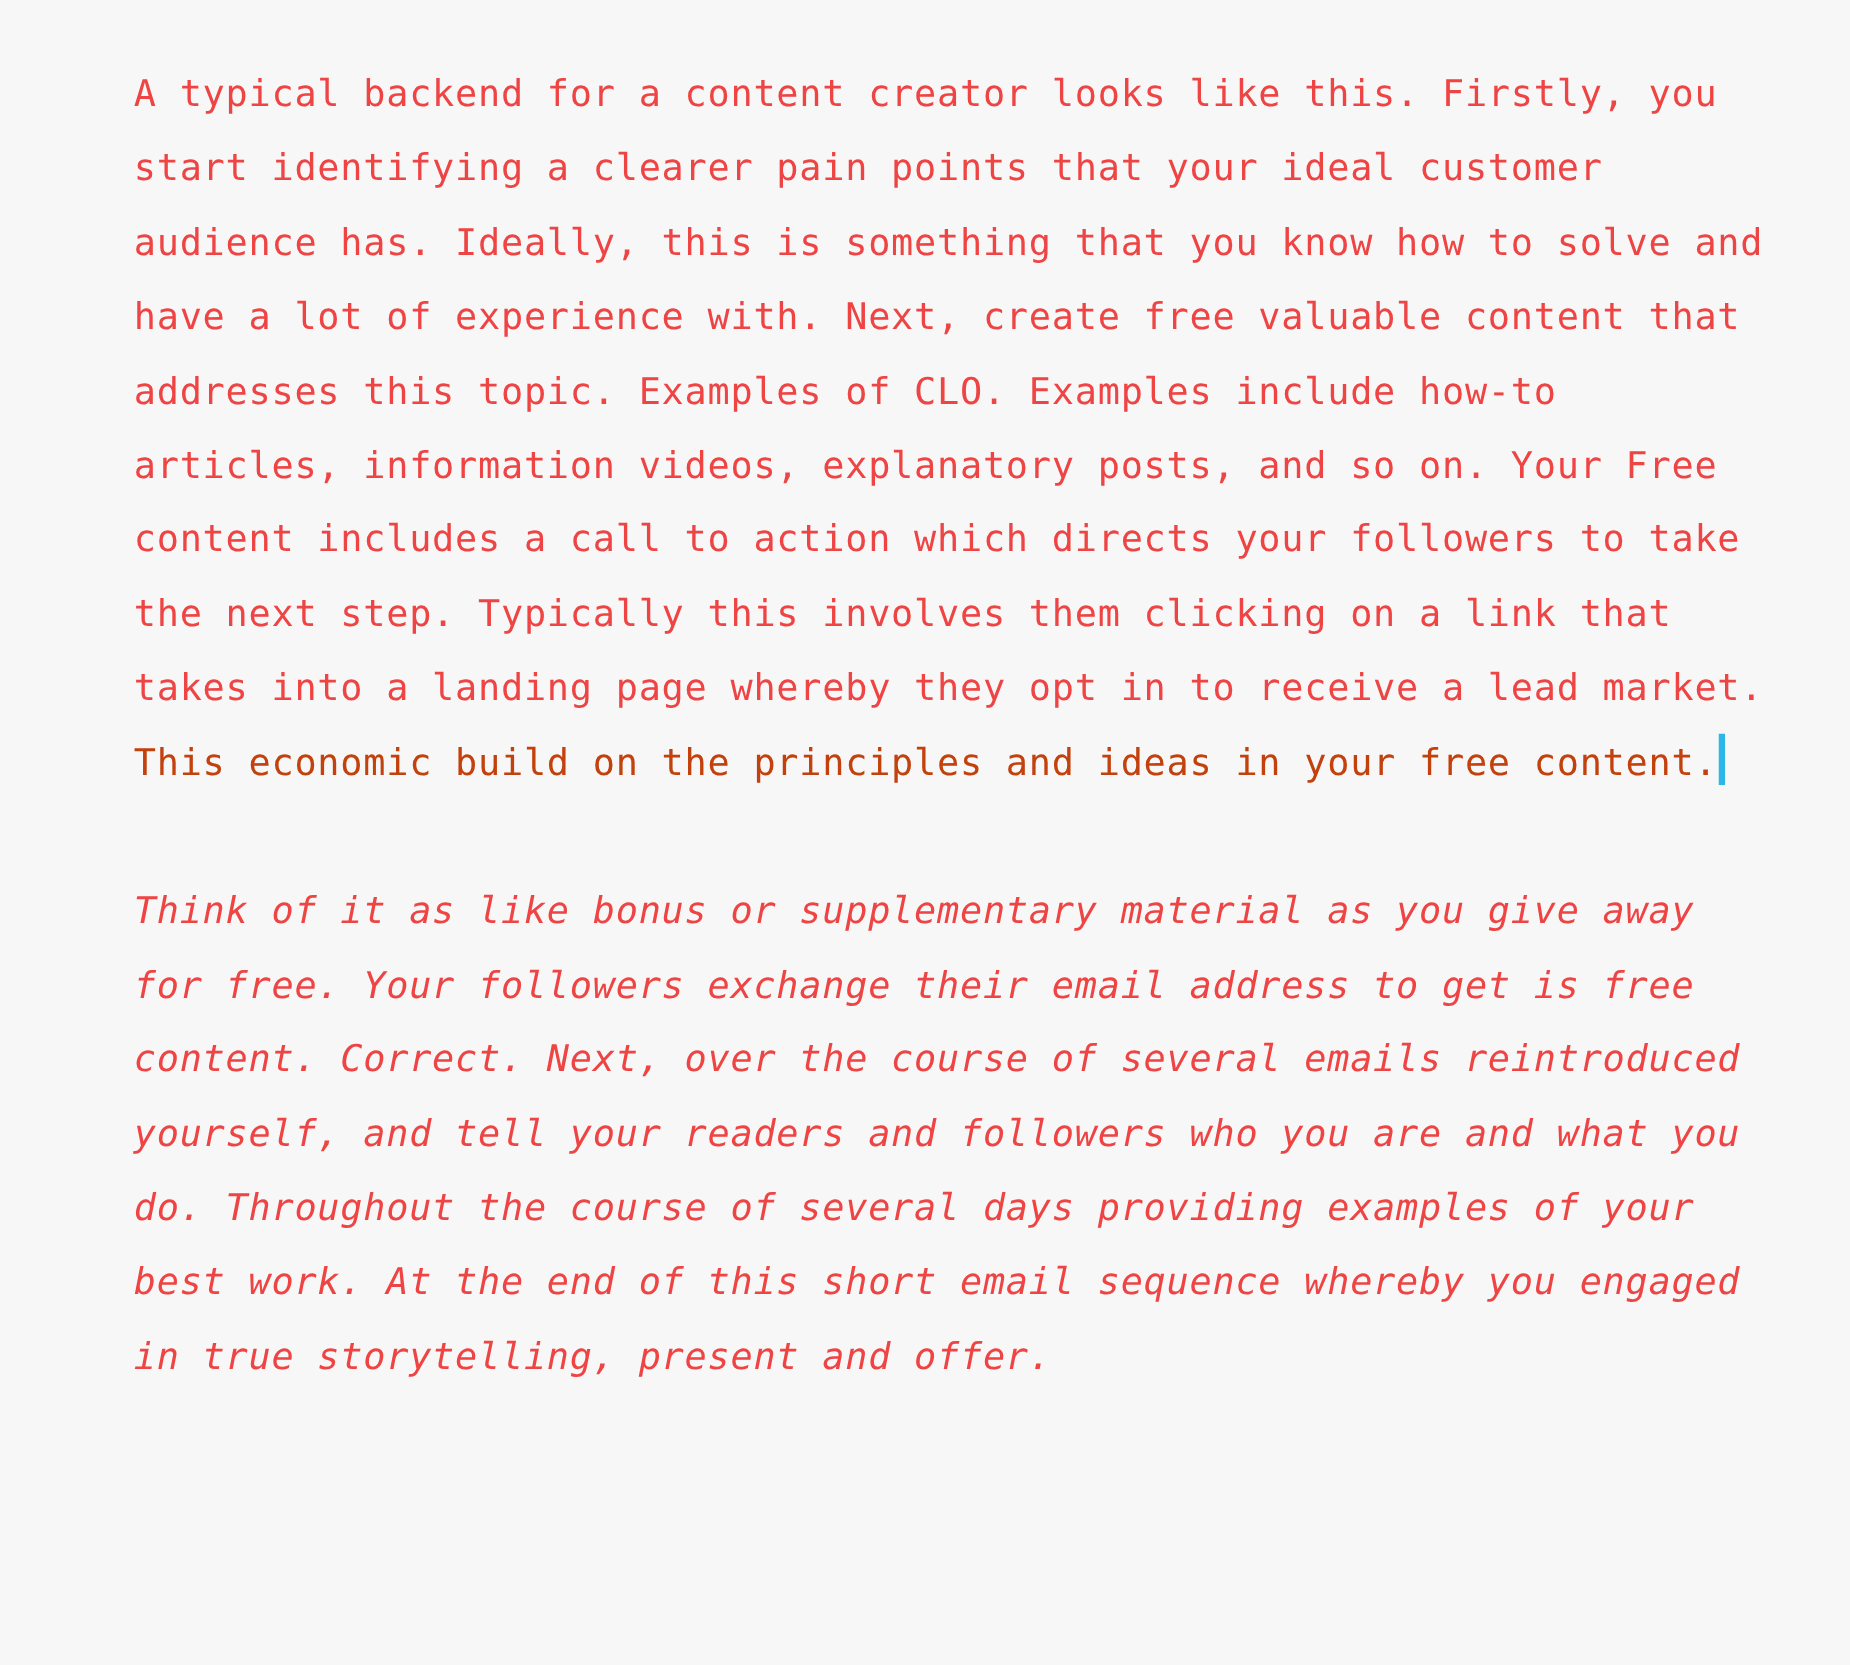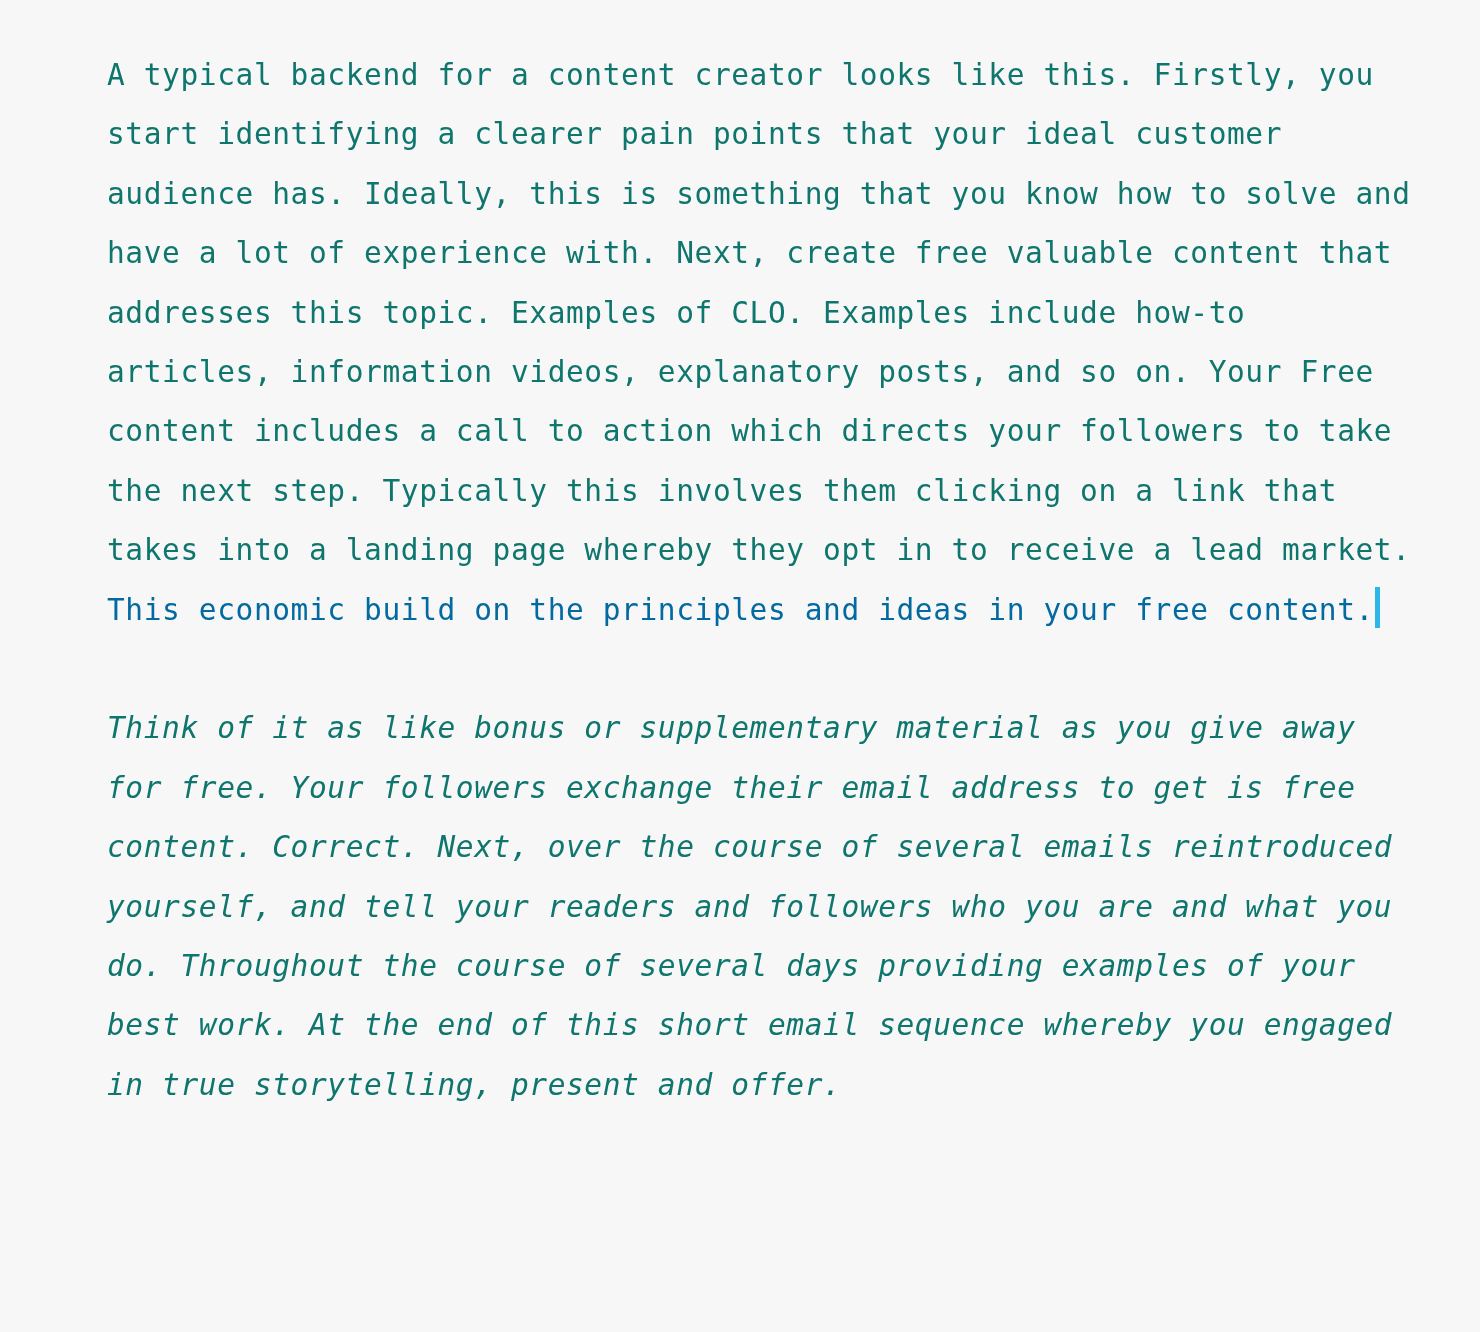--- a/index.html
+++ b/index.html
@@ -34,25 +34,25 @@
   .para.transcript {
     color: #c9c9c9;
   }
 
   .para + .para {
     margin-top: 59.4px;
     font-style: italic;
   }
 
   .muted {
-    color: #0f766e;
+    color: #ef4444;
   }
 
   .committed {
-    color: #0369a1;
+    color: #c2410c;
   }
 
   .caret {
     display: inline-block;
     width: 5px;
     height: 41px;
     background: #2bb8e8;
     vertical-align: -8px;
     margin-left: 1px;
     margin-right: -6px;

